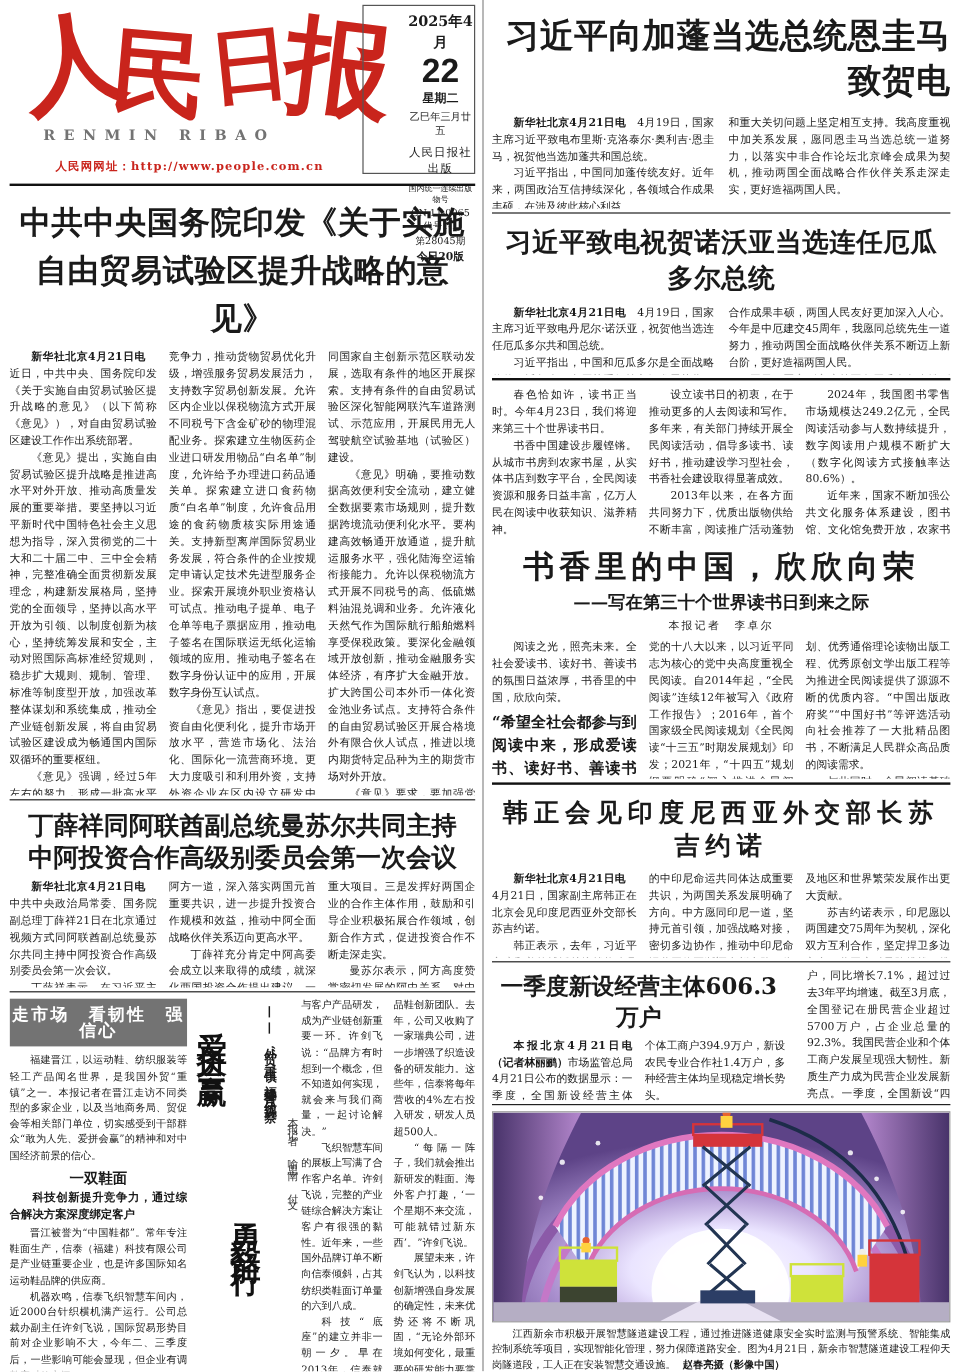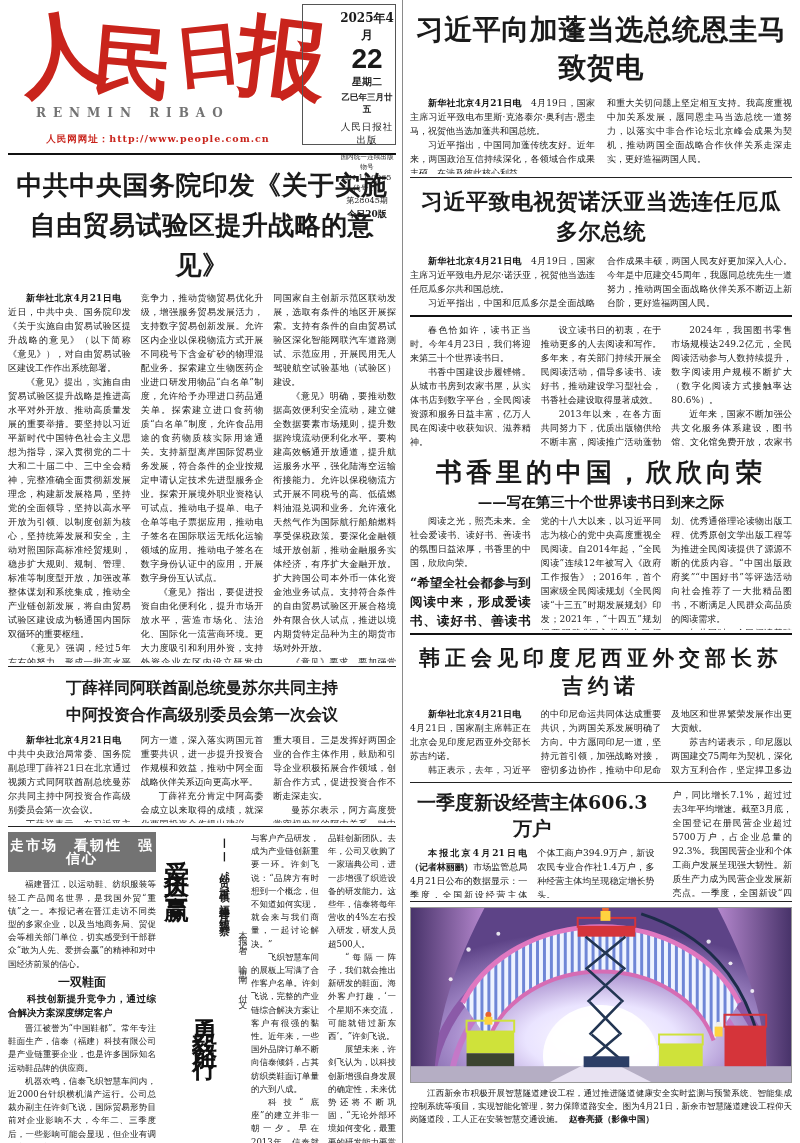--- a/index.html
+++ b/index.html
@@ -21,53 +21,53 @@
   .cc3{transform:rotate(7deg) translateY(7px) scale(1.03);}
   .latin{position:absolute;top:106px;left:28px;width:262px;color:#737373;
          font-weight:bold;font-size:12px;letter-spacing:7px;}
   .website{position:absolute;top:133px;left:0;width:300px;text-align:center;color:#c9241c;
            font-weight:bold;font-size:9.5px;letter-spacing:1px;}
   .datebox{position:absolute;right:0;top:4px;width:94px;height:141px;border:1px solid #555;
            text-align:center;box-sizing:border-box;padding-top:5px;padding-left:36px;}
   .db-month{font-size:12px;font-weight:bold;}
   .db-day{font-size:28px;font-weight:bold;line-height:30px;font-family:"Liberation Sans",sans-serif;}
   .db-week{font-size:10px;font-weight:bold;margin-top:1px;}
-  .db-lunar{font-size:8.5px;margin-top:3px;color:#222;font-weight:bold;}
+  .db-lunar{font-size:8.5px;margin-top:3px;color:#222;}
   .db-pub{font-size:9.5px;margin-top:5px;letter-spacing:1px;}
   .db-issn-label{font-size:7px;margin-top:5px;transform:scale(.95);}
   .db-small{font-size:8px;margin-top:1px;}
   .db-pages{font-size:9px;font-weight:bold;margin-top:2px;}
   
   .cols{display:flex;gap:10px;overflow:hidden;}
   .col{flex:1;overflow:hidden;text-align:justify;font-size:9px;line-height:14px;}
   .para{margin:0;text-indent:2em;}
   .cont > .para:first-child, .cont .first-run > .para:first-child{text-indent:0;}
   
   .lead-hl{font-weight:900;font-size:26px;line-height:40px;text-align:center;margin:10px 0 6px;letter-spacing:0.5px;}
   .lead-cols{height:372px;margin-top:4px;}
   
-  .dxx-hl{font-weight:900;font-size:16px;line-height:27px;text-align:center;margin:7px 0 5px;}
+  .dxx-hl{font-weight:900;font-size:21px;line-height:27px;text-align:center;margin:7px 0 5px;}
   .dxx-cols{height:90px;}
   
   .jj{display:flex;height:338px;margin-top:5px;overflow:hidden;}
   .jj-c1{width:148px;overflow:hidden;text-align:justify;font-size:8.5px;line-height:13.2px;}
   .kicker{background:#737373;color:#fff;font-weight:900;font-size:14px;letter-spacing:2px;
           text-align:center;padding:7px 2px;margin-bottom:6px;font-family:"Liberation Sans",sans-serif;}
   .jj-sub{text-align:center;font-weight:900;font-size:12px;margin:5px 0 3px;text-indent:0;}
   .jj-deck{font-weight:bold;font-size:9.5px;line-height:13.5px;margin-bottom:3px;}
   .jj-strip{width:95px;position:relative;flex:none;}
   .vbig{writing-mode:vertical-rl;font-weight:900;font-size:25px;letter-spacing:12px;position:absolute;color:#111;}
   .vbig1{left:4px;top:8px;}
   .vbig2{left:32px;top:168px;}
   .vsub{writing-mode:vertical-rl;position:absolute;left:62px;top:6px;height:328px;font-size:10.5px;
         font-weight:bold;letter-spacing:3px;}
   .vby{writing-mode:vertical-rl;position:absolute;left:80px;top:92px;font-size:9px;letter-spacing:5px;color:#333;}
   .jj-c23{flex:1;column-count:2;column-gap:9px;overflow:hidden;text-align:justify;font-size:8.5px;line-height:13.2px;}
   
-  .a1-hl{font-weight:900;font-size:28px;text-align:center;margin:11px 0 9px;letter-spacing:0.5px;}
+  .a1-hl{font-weight:900;font-size:28px;text-align:right;margin:11px 0 9px;letter-spacing:0.5px;}
   .a2-hl{font-weight:900;font-size:22px;text-align:center;margin:9px 0 7px;letter-spacing:0.5px;}
   .two-cols{display:flex;gap:12px;overflow:hidden;}
   .h-a1{height:78px;} .h-a2{height:58px;}
   .pre-cols{height:124px;margin-top:6px;}
   .sx-hl{font-weight:900;font-size:26px;text-align:center;letter-spacing:4px;margin:8px 0 3px;}
   .sx-sub{text-align:center;font-weight:bold;font-size:14.5px;margin:1px 0 2px;}
   .sx-by{text-align:center;font-size:9px;letter-spacing:2px;margin:3px 0 5px;color:#222;}
   .post-cols{height:116px;}
   .quote{font-weight:900;font-size:12.5px;line-height:19px;margin:3px 0 4px;text-indent:0;}
   .hz-hl{font-weight:900;font-size:21px;text-align:center;letter-spacing:5px;margin:9px 0 7px;}
@@ -231,20 +231,21 @@
             <p class="para">设立读书日的初衷，在于推动更多的人去阅读和写作。多年来，有关部门持续开展全民阅读活动，倡导多读书、读好书，推动建设学习型社会，书香社会建设取得显著成效。</p>
             <p class="para">2013年以来，在各方面共同努力下，优质出版物供给不断丰富，阅读推广活动蓬勃开展，全民阅读蔚然成风。</p>
           </div>
         <div class="col">
             <p class="para">2024年，我国图书零售市场规模达249.2亿元，全民阅读活动参与人数持续提升，数字阅读用户规模不断扩大（数字化阅读方式接触率达80.6%）。</p>
             <p class="para">近年来，国家不断加强公共文化服务体系建设，图书馆、文化馆免费开放，农家书屋提质增效，人们身边的阅读空间越来越多。</p>
           </div>
       </div>
       <div class="sx-hl sans">书香里的中国，欣欣向荣</div>
       <div class="sx-sub">——写在第三十个世界读书日到来之际</div>
+      <div class="sx-by">本报记者　李卓尔</div>
       <div class="cols post-cols">
         <div class="col">
           <div>
               <p class="para">阅读之光，照亮未来。全社会爱读书、读好书、善读书的氛围日益浓厚，书香里的中国，欣欣向荣。</p>
             </div>
           <p class="para quote">“希望全社会都参与到阅读中来，形成爱读书、读好书、善读书的浓厚氛围”</p>
 
         </div>
         <div class="col cont">
             <p class="para">党的十八大以来，以习近平同志为核心的党中央高度重视全民阅读。自2014年起，“全民阅读”连续12年被写入《政府工作报告》；2016年，首个国家级全民阅读规划《全民阅读“十三五”时期发展规划》印发；2021年，“十四五”规划纲要明确“深入推进全民阅读，建设‘书香中国’”……</p>

